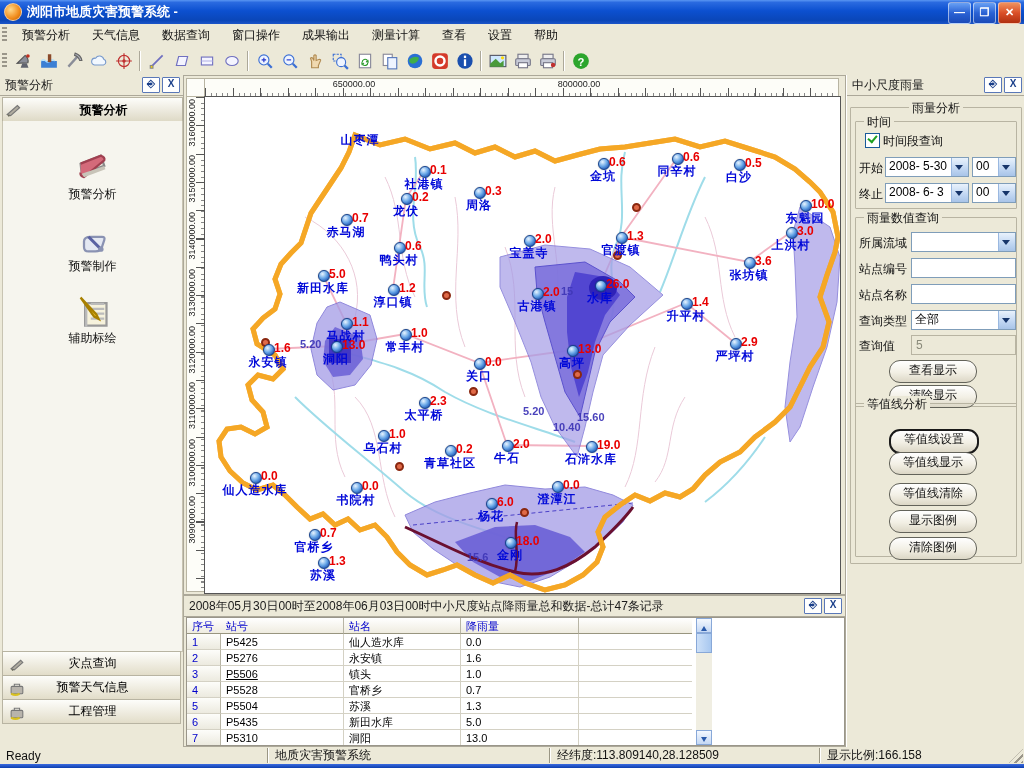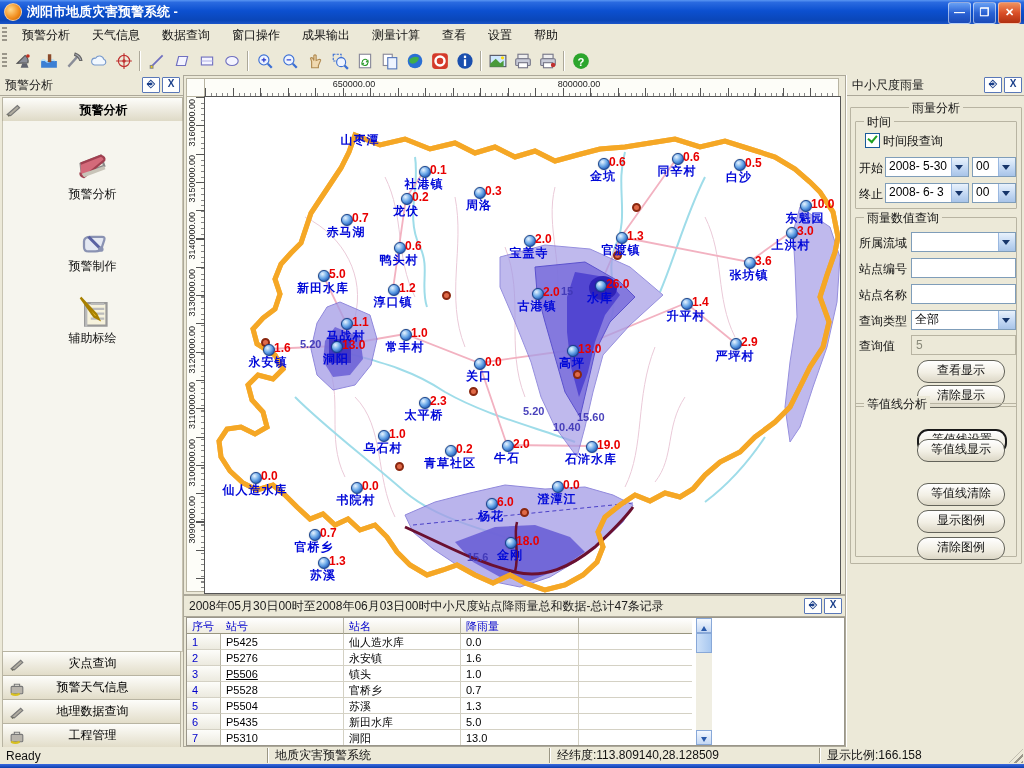--- a/index.html
+++ b/index.html
@@ -92,21 +92,21 @@
     font-size:12px;line-height:17px;padding-left:3px;color:#000;}
   .combo .cbtn{position:absolute;right:0px;top:0px;width:16px;height:100%;
     background:linear-gradient(#e9f2fc,#c0d6f2 60%,#a8c4e8);border-left:1px solid #9ab8e0;}
   .combo .cbtn:after{content:"";position:absolute;left:3px;top:7px;border:4px solid transparent;border-top:5px solid #16356a;}
   .tinput{position:absolute;height:20px;background:#fff;border:1px solid #7f9db9;box-sizing:border-box;}
   .tinput.dis{background:#ece9d8;border:1px solid #b8b4a2;color:#8a8a7a;line-height:18px;padding-left:4px;}
   .cb{position:absolute;width:13px;height:13px;background:#fff;border:1px solid #1a5a9a;}
   .cb:after{content:"";position:absolute;left:2px;top:1px;width:7px;height:4px;
     border-left:2px solid #21a121;border-bottom:2px solid #21a121;transform:rotate(-50deg);}
   .xpbtn{position:absolute;height:21px;background:linear-gradient(#ffffff,#f2efe4 55%,#dcd7c6);
-    border:1px solid #63635a;border-radius:11px;text-align:center;line-height:19px;color:#111;margin-left:28px;}
+    border:1px solid #63635a;border-radius:11px;text-align:center;line-height:19px;color:#111;}
   .xpbtn.def{border:2px solid #1a1a1a;line-height:17px;}
 
   
   #bottom-panel{left:183px;top:595px;width:663px;height:152px;background:#ece9d8;border:1px solid #aca899;box-sizing:border-box;}
   #bp-title{height:20px;}
   #bp-title .t{font-size:12px;}
   #bp-body{position:absolute;left:2px;top:21px;width:657px;height:127px;background:#fff;border:1px solid #9a968a;overflow:hidden;}
   .trow{position:absolute;left:0;height:17px;width:520px;}
   .tcell{position:absolute;top:0;height:16px;line-height:16px;padding-left:5px;box-sizing:border-box;
     border-right:1px solid #d4d1c4;border-bottom:1px solid #d4d1c4;color:#000;font-size:11px;background:#fff;}
@@ -354,27 +354,20 @@
         <div class="lpb">
           <span class="ic"><svg width="17" height="17" viewBox="0 0 16 16">
               <rect x="2" y="6" width="11" height="7" rx="1" fill="#b8b4ac" stroke="#777"></rect>
               <path d="M5 6 v-2 h5 v2" fill="none" stroke="#777"></path>
               <path d="M2 13 q4 2 8 0" stroke="#d8c020" stroke-width="2" fill="none"></path>
             </svg></span>
           <span class="t">预警天气信息</span>
         </div>
         <div class="lpb">
           <span class="ic"><svg width="17" height="17" viewBox="0 0 16 16">
-              <path d="M2 12 L11 4 L13 6 L5 13 Z" fill="#b0aca0" stroke="#777"></path>
-              <path d="M2 12 L5 13 L3 14 Z" fill="#6a6a5a"></path>
-            </svg></span>
-          <span class="t">地理数据查询</span>
-        </div>
-        <div class="lpb">
-          <span class="ic"><svg width="17" height="17" viewBox="0 0 16 16">
               <rect x="2" y="6" width="11" height="7" rx="1" fill="#b8b4ac" stroke="#777"></rect>
               <path d="M5 6 v-2 h5 v2" fill="none" stroke="#777"></path>
               <path d="M2 13 q4 2 8 0" stroke="#d8c020" stroke-width="2" fill="none"></path>
             </svg></span>
           <span class="t">工程管理</span>
         </div>
       </div>
   </div>
 
   <div id="map-area" class="abs">
@@ -785,21 +778,21 @@
       <span class="flabel" style="left:12px;top:243px;">查询值</span>
       <div class="tinput dis" style="left:64px;top:240px;width:105px;">5</div>
       <div class="xpbtn" style="left:42px;top:265px;width:86px;">查看显示</div>
       <div class="xpbtn" style="left:42px;top:290px;width:86px;">清除显示</div>
 
       <div class="gbox" style="left:8px;top:308px;width:160px;height:152px;">
         <span class="gleg">等值线分析</span>
       </div>
       <div id="contour-buttons">
           <div class="xpbtn def" style="left: 42px; top: 334px; width: 86px;">等值线设置</div>
-          <div class="xpbtn" style="left: 42px; top: 344px; width: 86px;">等值线显示</div>
+          <div class="xpbtn" style="left: 42px; top: 357px; width: 86px;">等值线显示</div>
           <div class="xpbtn" style="left: 42px; top: 388px; width: 86px;">等值线清除</div>
           <div class="xpbtn" style="left: 42px; top: 415px; width: 86px;">显示图例</div>
           <div class="xpbtn" style="left: 42px; top: 442px; width: 86px;">清除图例</div>
         </div>
     </div>
   </div>
 
   <div id="statusbar" class="abs">
     <span class="sseg" style="width:255px;">Ready</span>
     <span class="ssep"></span>

